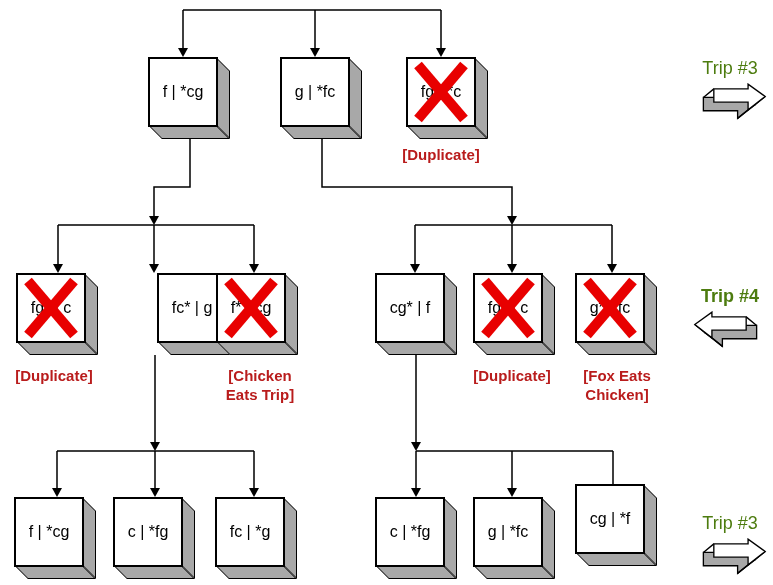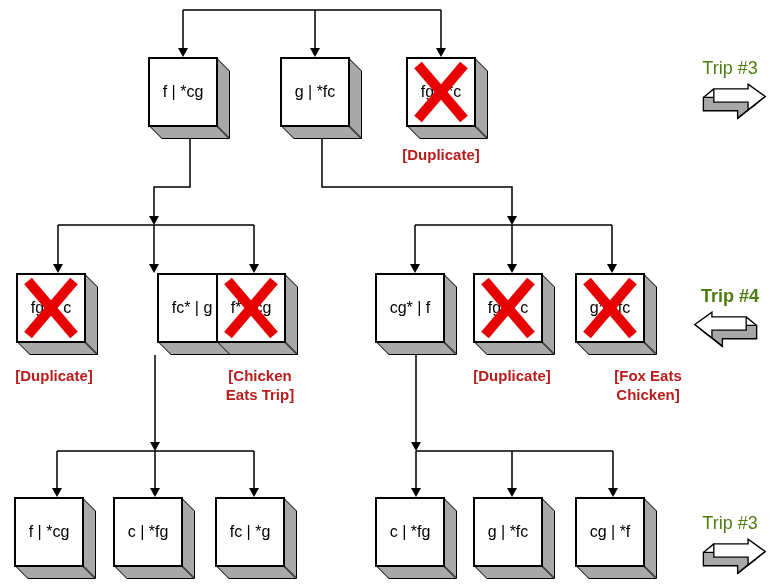--- a/index.html
+++ b/index.html
@@ -159,21 +159,21 @@
     <div class="side"></div>
     <div class="bottomf"></div>
     <div class="face">g* | fc</div>
     <svg class="xmark" width="70" height="70">
       <g stroke="#e80000" stroke-width="10">
           <line x1="12" y1="8" x2="58" y2="62"></line>
           <line x1="58" y1="8" x2="12" y2="62"></line>
         </g>
     </svg>
   </div>
-  <div class="note" style="left:568px; top:366px;">
+  <div class="note" style="left:537px; top:366px;">
     <div>[Fox Eats</div>
     <div>Chicken]</div>
   </div>
 
   <div class="box" style="left:14px; top:497px;">
     <div class="side"></div>
     <div class="bottomf"></div>
     <div class="face">f | *cg</div>
   </div>
 
@@ -194,21 +194,21 @@
     <div class="bottomf"></div>
     <div class="face">c | *fg</div>
   </div>
 
   <div class="box" style="left:473px; top:497px;">
     <div class="side"></div>
     <div class="bottomf"></div>
     <div class="face">g | *fc</div>
   </div>
 
-  <div class="box" style="left:575px; top:497px;border-radius:18px;">
+  <div class="box" style="left:575px; top:484px;border-radius:18px;">
     <div class="side"></div>
     <div class="bottomf"></div>
     <div class="face">cg | *f</div>
   </div>
 
   <div class="trip" style="left:688px; top:58px;">
     <div class="trip-label">Trip #3</div>
     <svg width="78" height="46" viewBox="-12 0 82 48">
       <path d="M12 6 L48 6 L48 1 L66 14 L48 28 L48 20 L12 20 Z" transform="translate(-11,9)" fill="#a8a8a8" stroke="#000" stroke-width="1.4"></path>
       <path d="M12 6 L1 15 M66 14 L55 23 M48 28 L37 37" stroke="#000" stroke-width="1.4" fill="none"></path>

